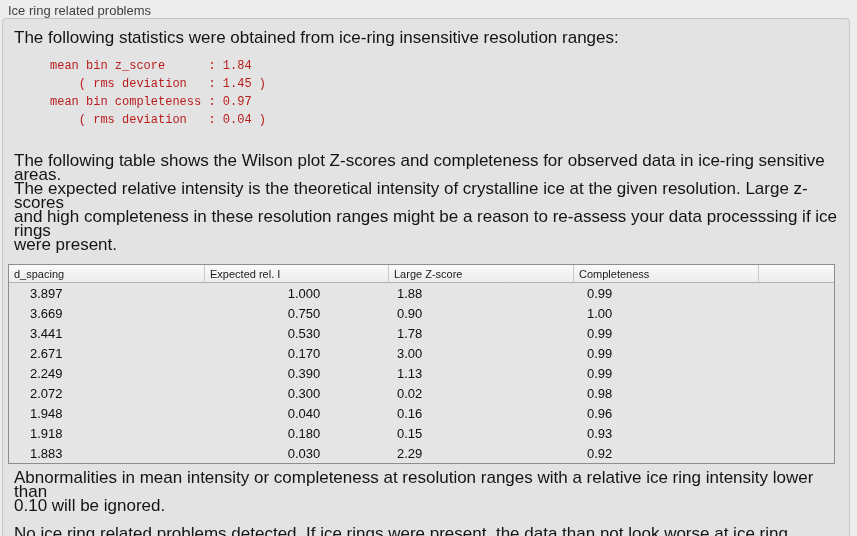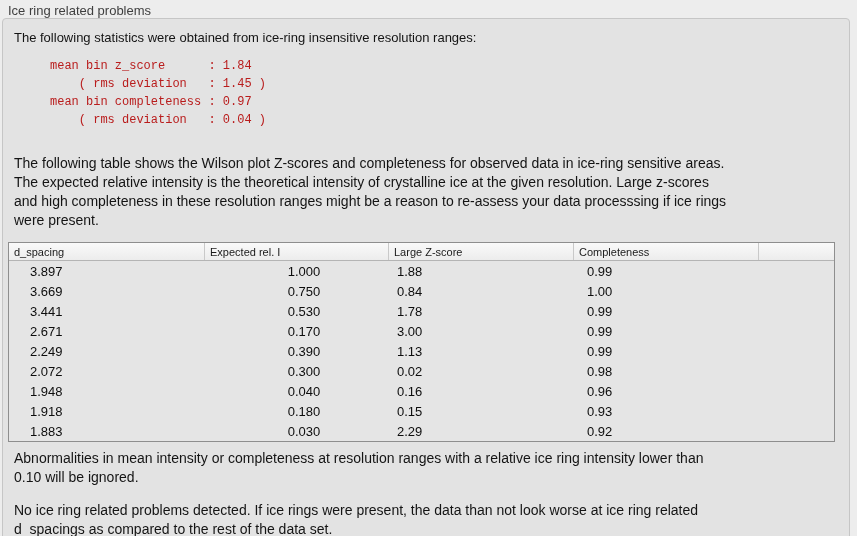--- a/index.html
+++ b/index.html
@@ -22,35 +22,35 @@
     position: absolute; left: 2px; top: 18px;
     width: 848px; height: 560px;
     background: #e3e3e3;
     border: 1px solid #c6c6c6;
     border-radius: 4px;
     padding: 11px 10px 0 9px;
   }
 
   .intro {
     margin: 0 0 0 2px;
-    font-size: 13px; line-height: 16px;
+    font-size: 17px; line-height: 16px;
     white-space: pre-line;
   }
 
   .stats {
     margin: 11px 0 0 38px;
     font-family: "Liberation Mono", "DejaVu Sans Mono", monospace;
     font-size: 12px; line-height: 18px;
     white-space: pre;
     color: #b91c1c;
   }
 
   .desc, .note, .conclusion {
     margin: 0 0 0 2px;
-    font-size: 14px; line-height: 19px;
+    font-size: 17px; line-height: 14px;
     white-space: pre-line;
   }
   .desc { margin-top: 25px; }
   .note { margin-top: 7px; }
   .conclusion { margin-top: 14px; }
 
   .tablewrap {
     margin: 12px 3px 0 -4px;
     width: 827px;
     border: 1px solid #8e8e8e;
@@ -109,21 +109,21 @@
           <div class="trow">
             <div class="tcell c0">3.897</div>
             <div class="tcell c1">1.000</div>
             <div class="tcell c2">1.88</div>
             <div class="tcell c3">0.99</div>
             <div class="tcell c4"></div>
           </div>
           <div class="trow">
             <div class="tcell c0">3.669</div>
             <div class="tcell c1">0.750</div>
-            <div class="tcell c2">0.84</div>
+            <div class="tcell c2">0.90</div>
             <div class="tcell c3">1.00</div>
             <div class="tcell c4"></div>
           </div>
           <div class="trow">
             <div class="tcell c0">3.441</div>
             <div class="tcell c1">0.530</div>
             <div class="tcell c2">1.78</div>
             <div class="tcell c3">0.99</div>
             <div class="tcell c4"></div>
           </div>

